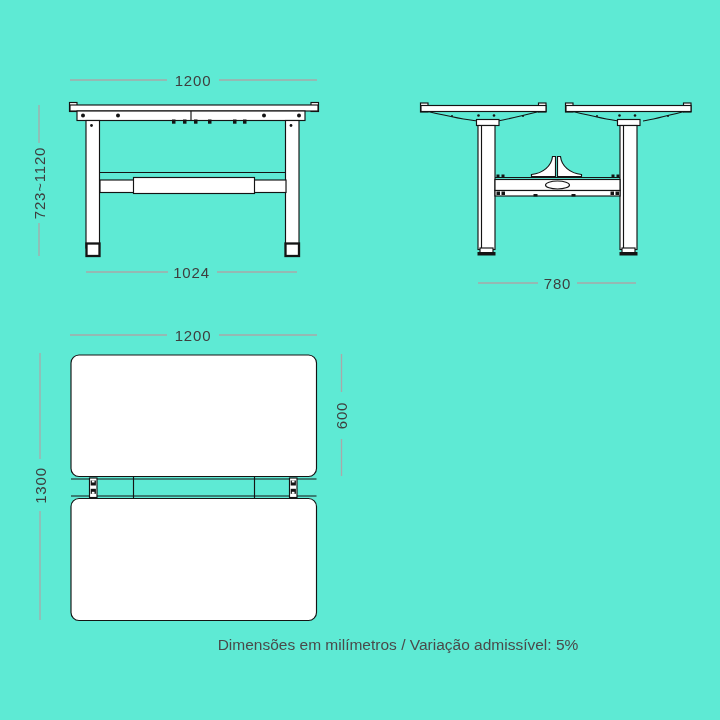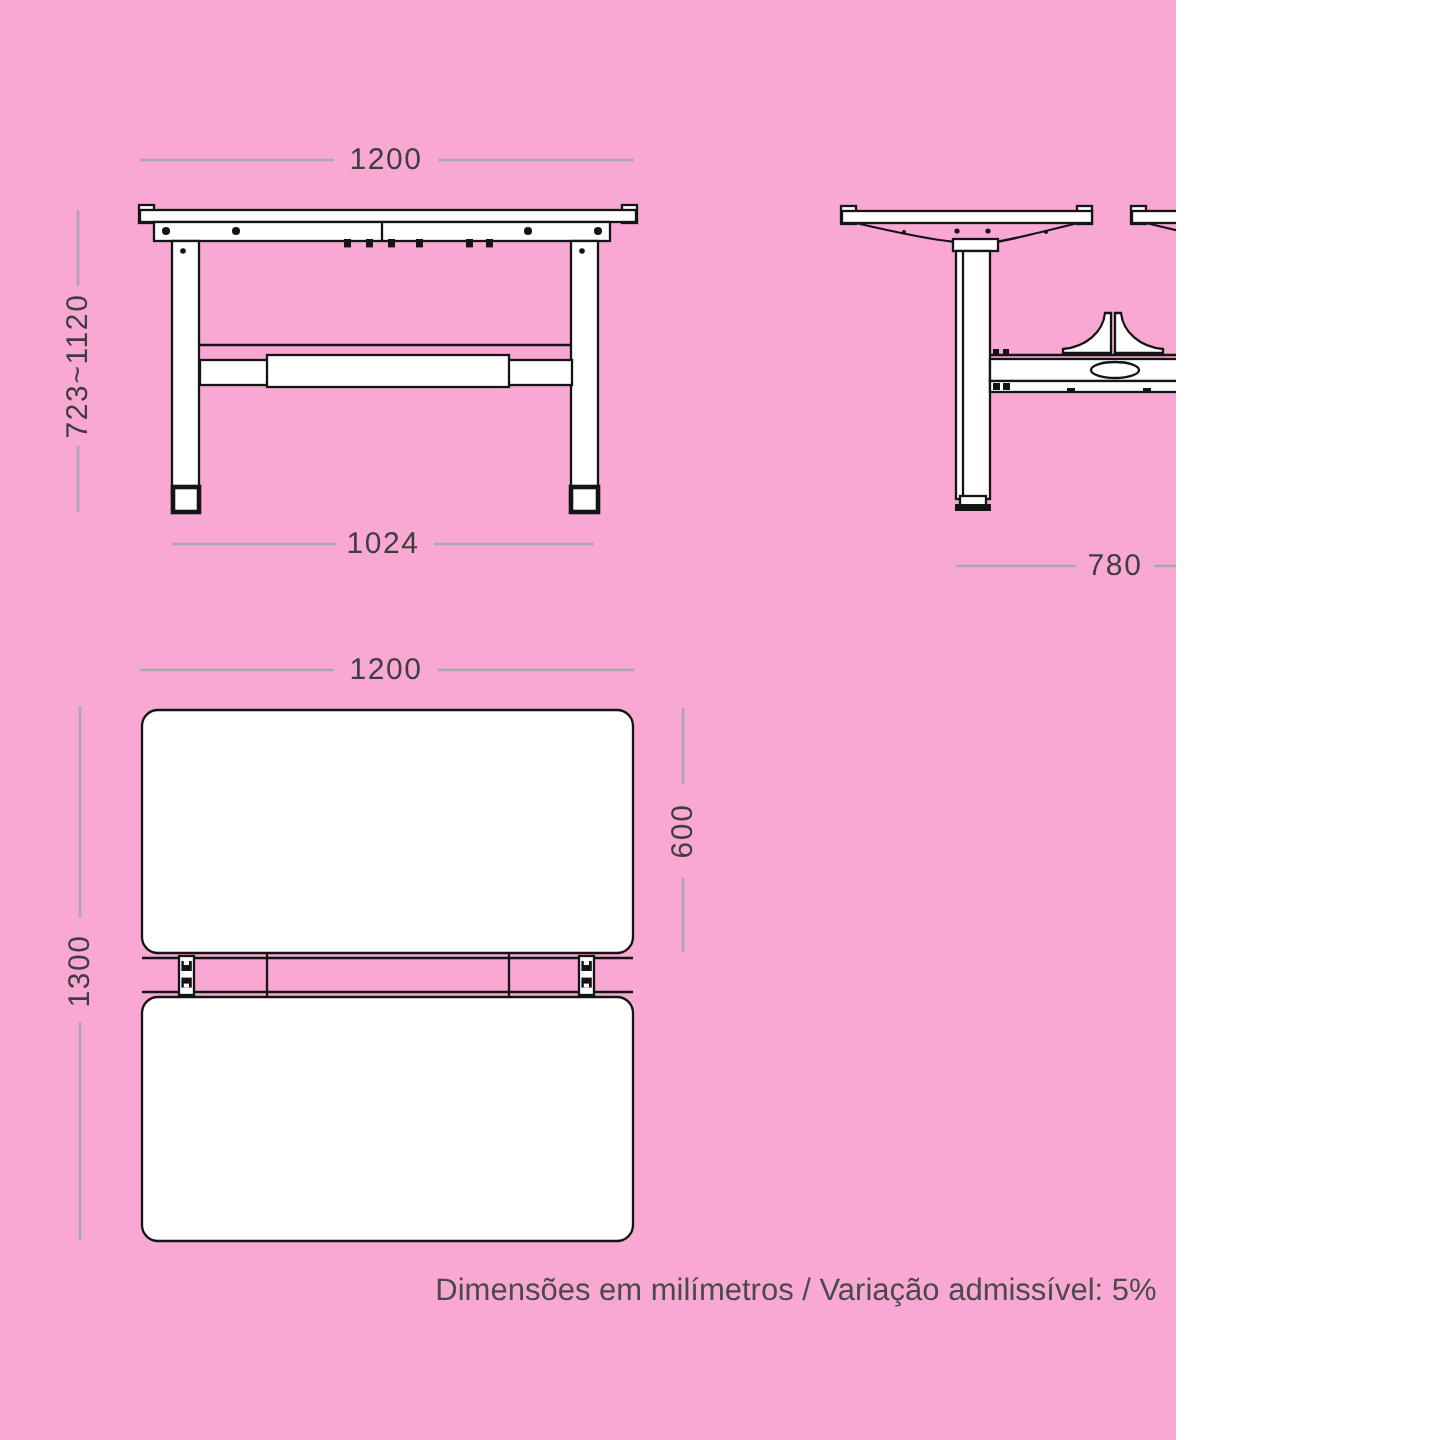--- a/index.html
+++ b/index.html
@@ -1,16 +1,16 @@
 <!DOCTYPE html>
 <html><head>
 <meta charset="utf-8">
 <style>
   html,body{margin:0;padding:0;background:#ffffff;}
-  #stage{position:relative;width:588px;height:720px;background:#f9a8d4;overflow:hidden;
+  #stage{position:relative;width:720px;height:720px;background:#5eead4;overflow:hidden;
          font-family:"Liberation Sans", sans-serif;}
   svg{position:absolute;left:0;top:0;}
   .ln{stroke:#141414;stroke-width:1.15;fill:none;}
   .lnw{stroke:#141414;stroke-width:1.15;fill:#ffffff;}
   .thick{stroke:#141414;stroke-width:2.3;fill:#ffffff;}
   .blk{fill:#141414;stroke:none;}
   .wht{fill:#ffffff;stroke:none;}
   .dim{stroke:#a9a9a9;stroke-width:1.3;fill:none;}
   .dimtxt{font-family:"Liberation Sans", sans-serif;font-size:15px;letter-spacing:0.8px;
           fill:#3e3e3e;text-anchor:middle;}

